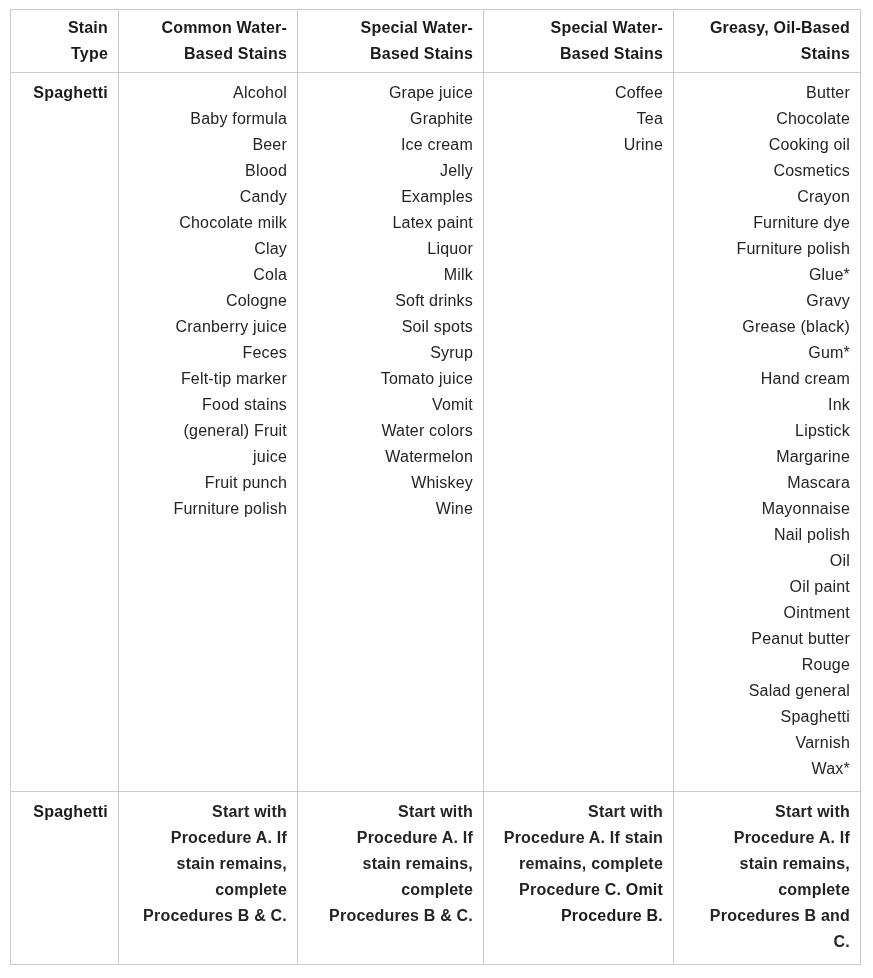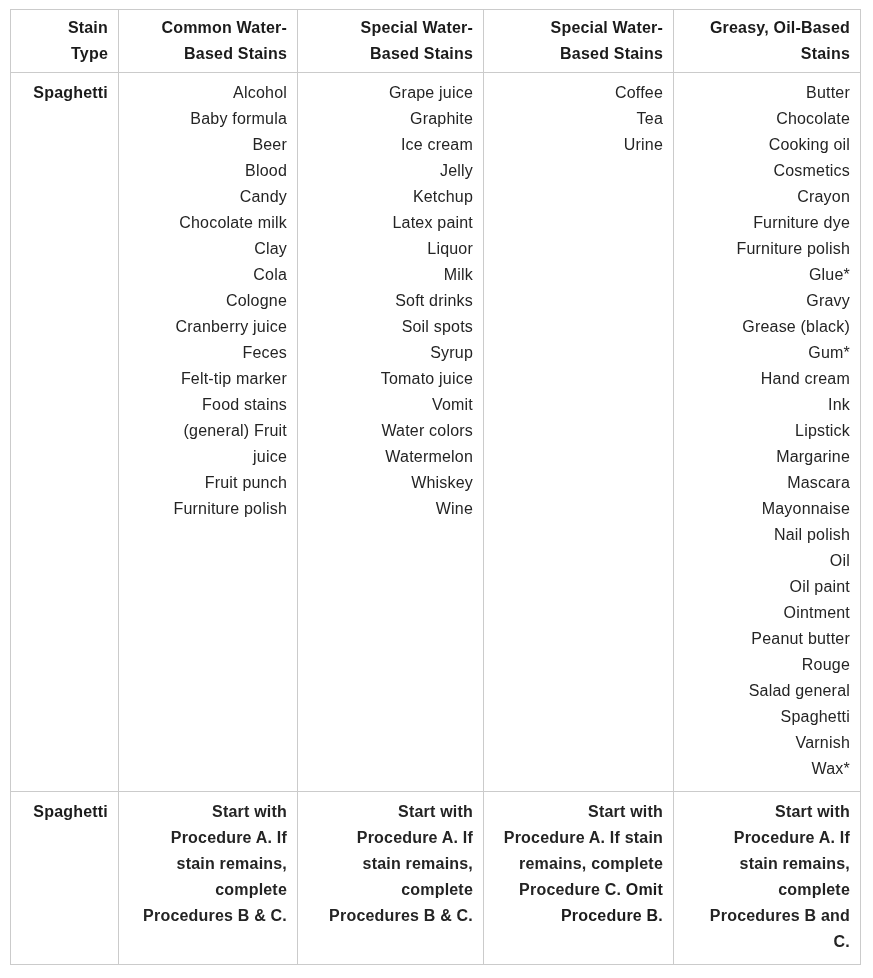--- a/index.html
+++ b/index.html
@@ -91,21 +91,21 @@
 Felt-tip marker
 Food stains
 (general) Fruit
 juice
 Fruit punch
 Furniture polish</td>
         <td>Grape juice
 Graphite
 Ice cream
 Jelly
-Ketchup
+Examples
 Latex paint
 Liquor
 Milk
 Soft drinks
 Soil spots
 Syrup
 Tomato juice
 Vomit
 Water colors
 Watermelon

